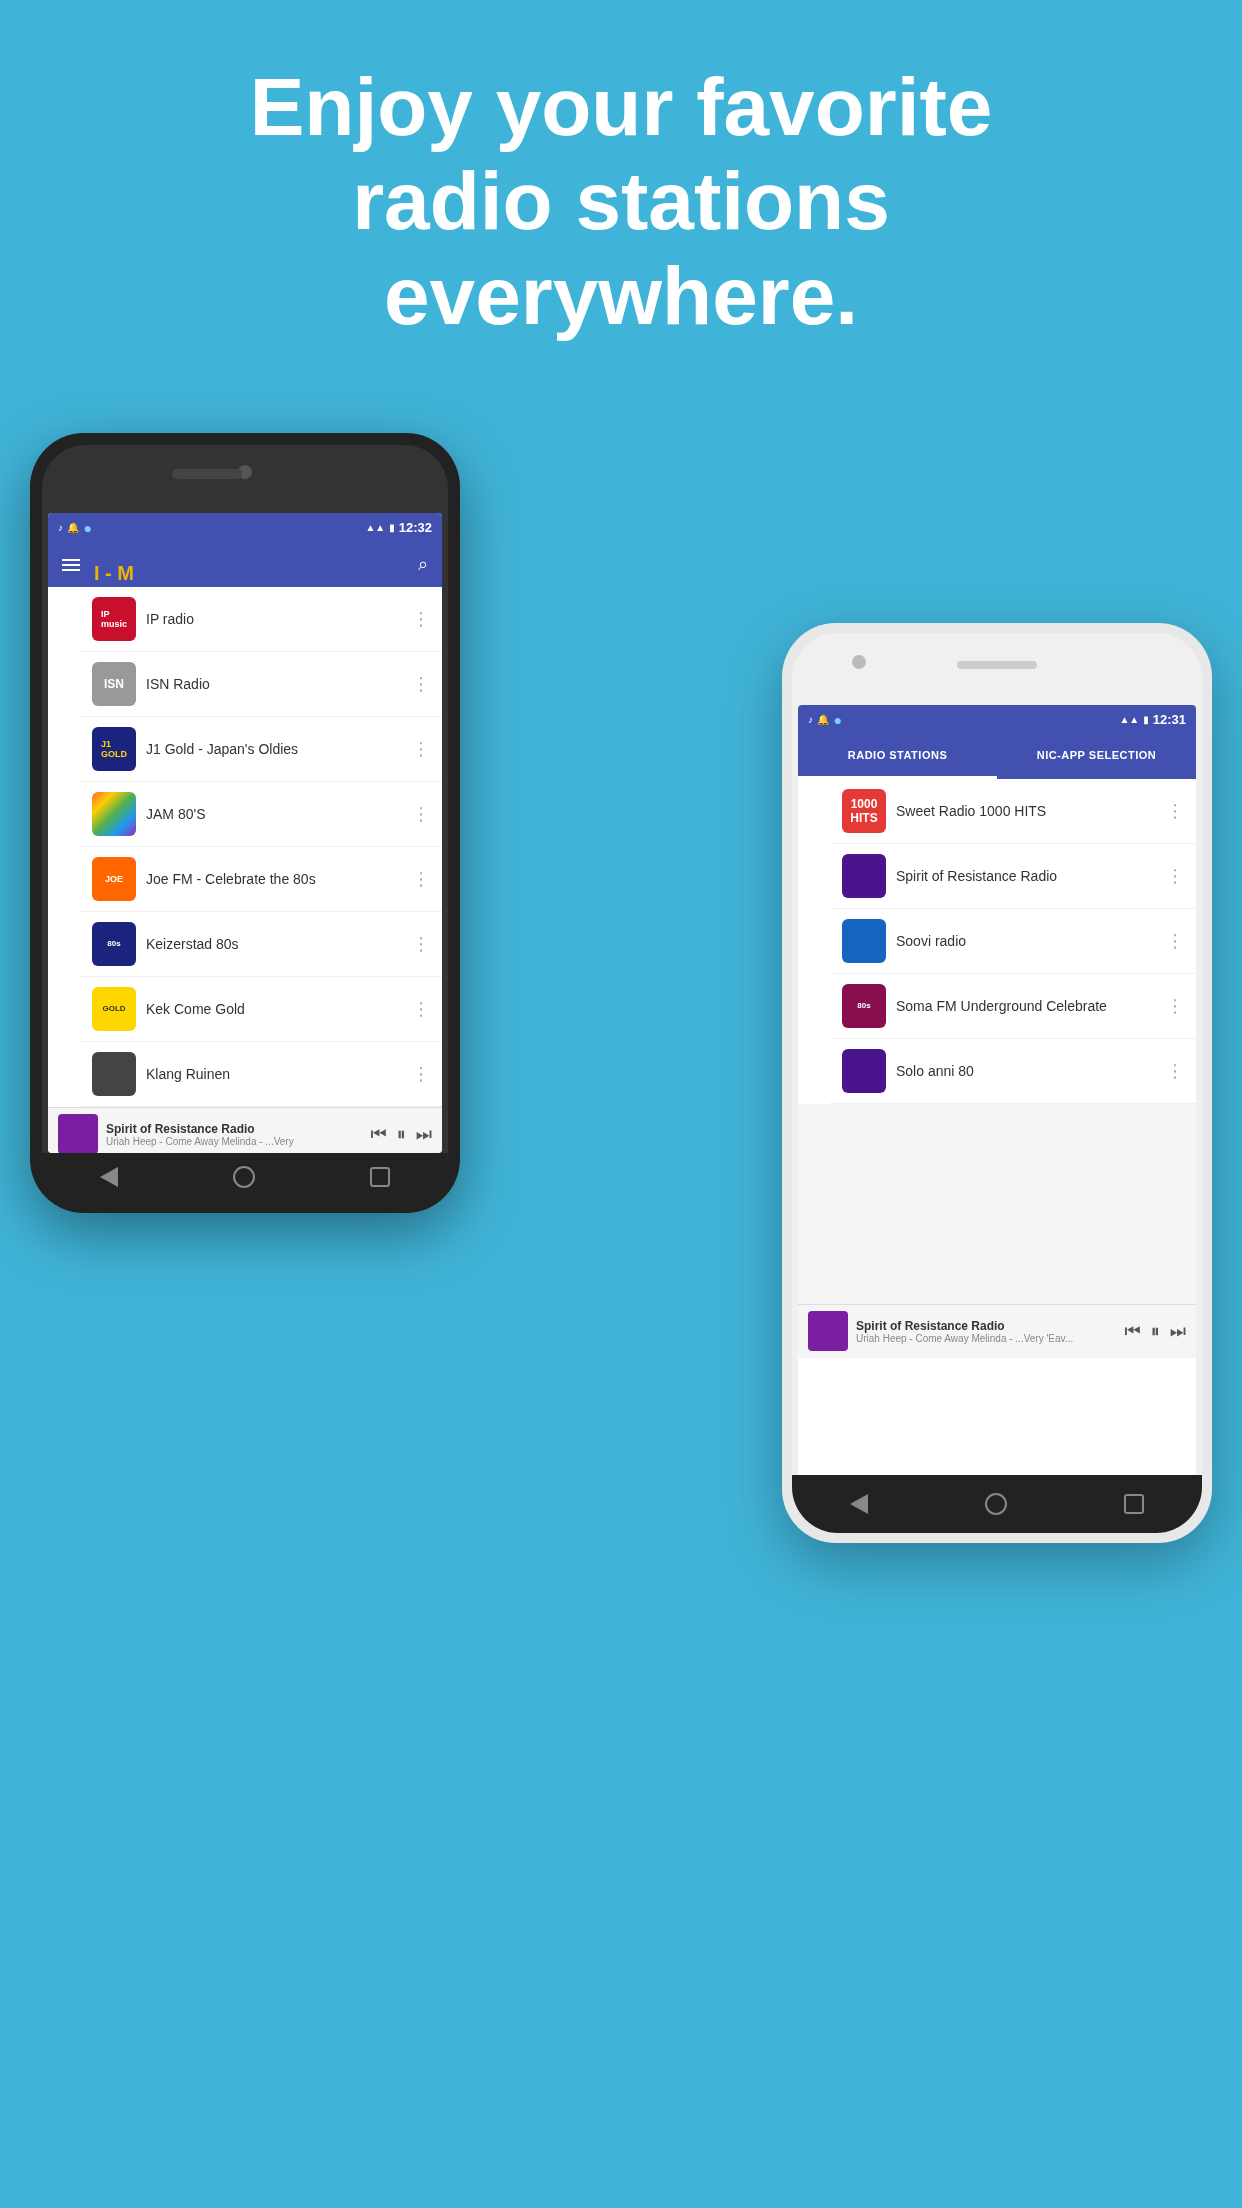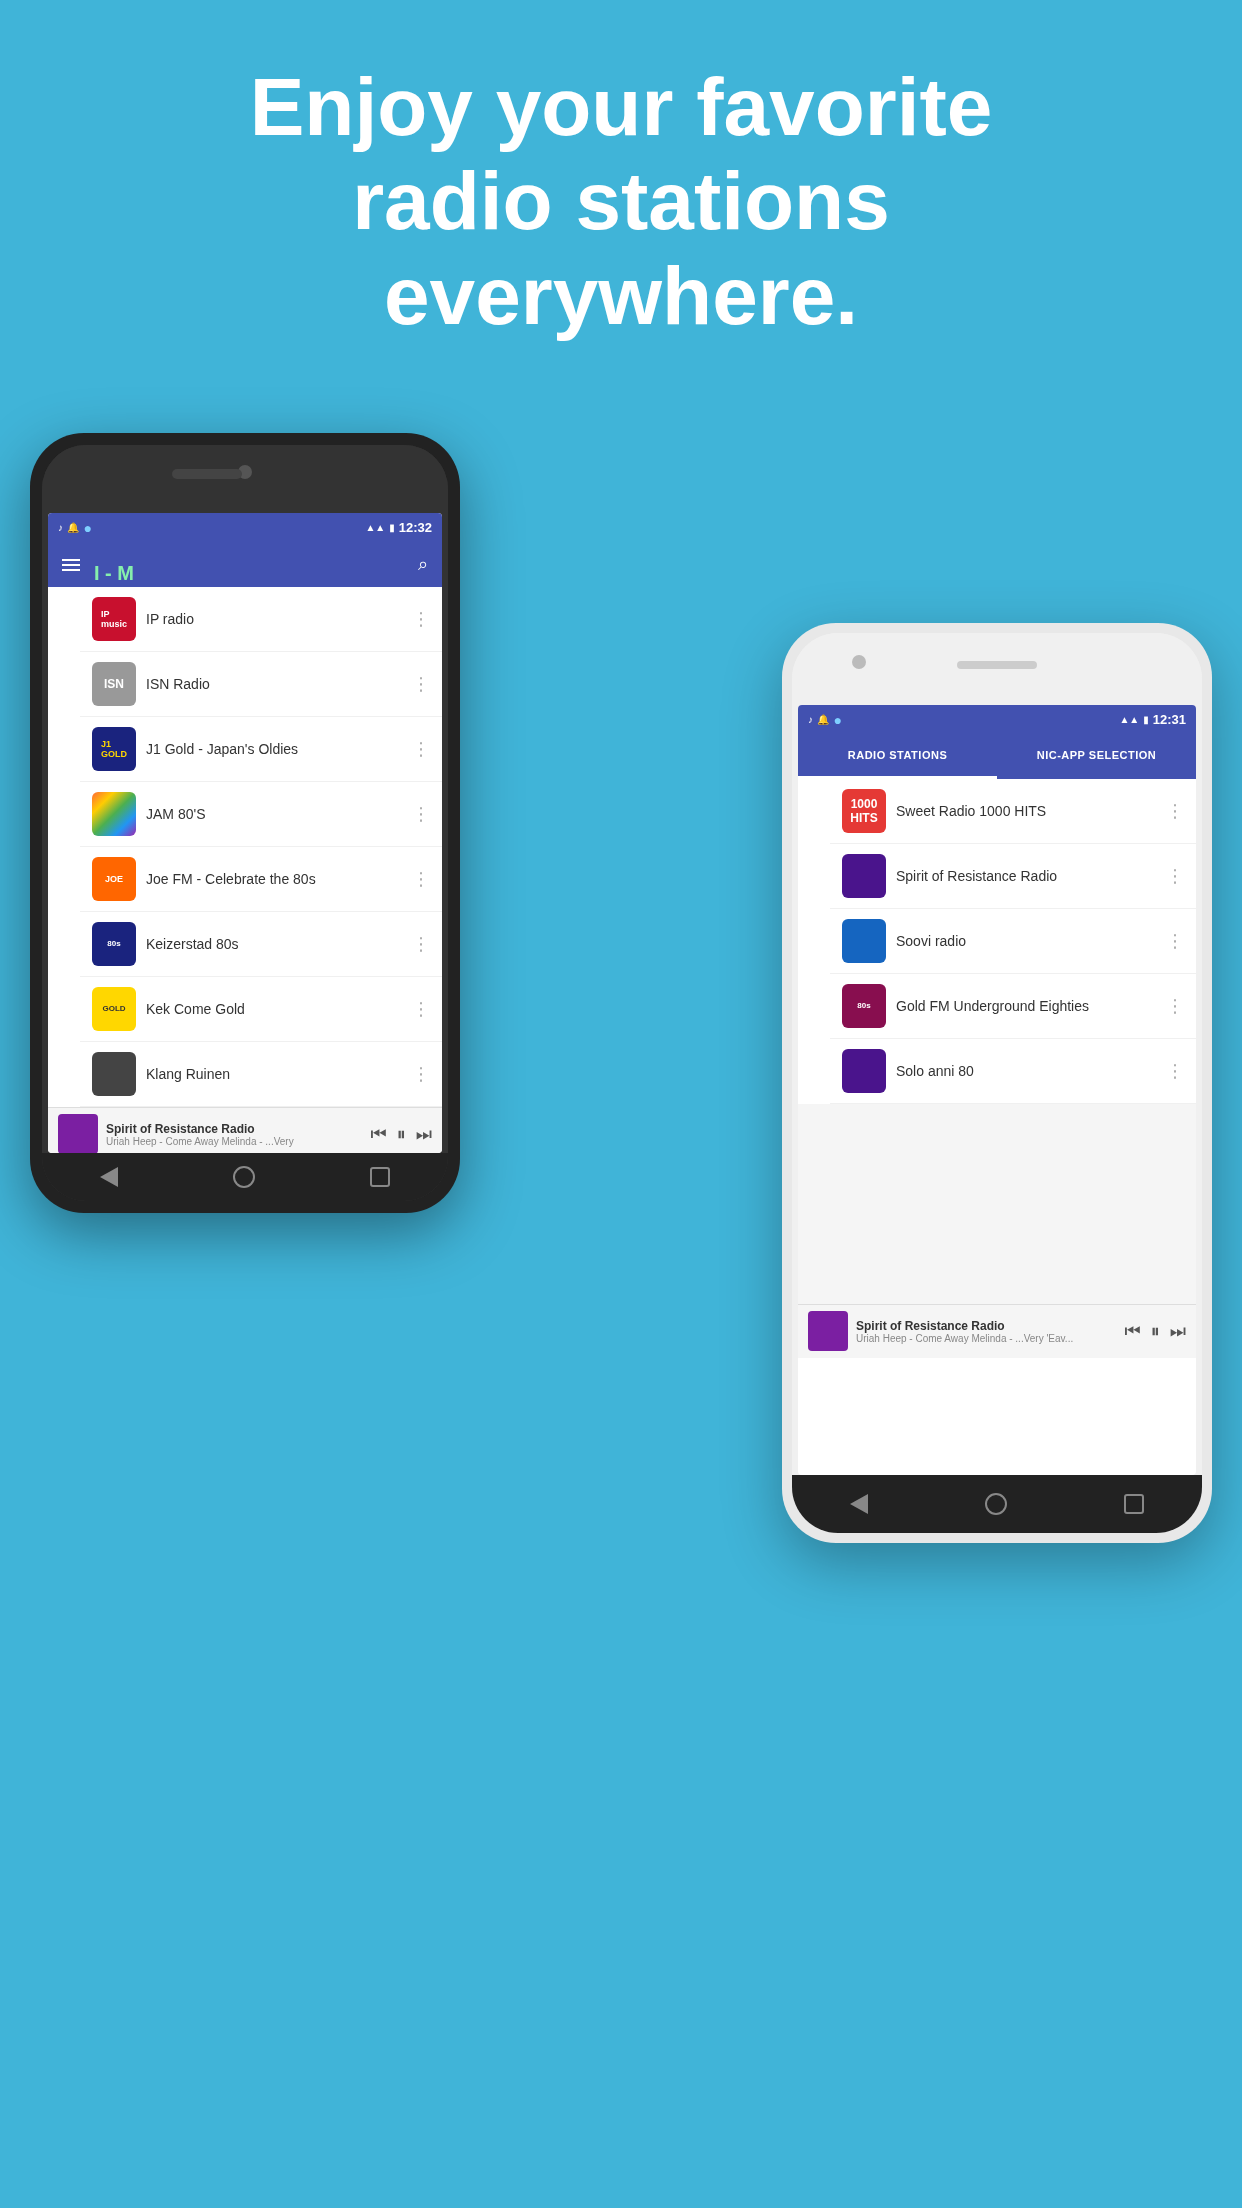--- a/index.html
+++ b/index.html
@@ -125,21 +125,21 @@
 
     .screen-toolbar {
       background: #4251b0;
       height: 44px;
       display: flex;
       align-items: center;
       padding: 0 14px;
       gap: 14px;
     }
     .toolbar-title {
-      color: #86efac;
+      color: #eab308;
       font-size: 20px;
       font-weight: bold;
       flex: 1;
       margin-top: 18px;
     }
     .toolbar-icon { color: white; font-size: 18px; }
 
     .screen-list {
       background: white;
       flex: 1;
@@ -441,21 +441,21 @@
             <div class="list-name">Spirit of Resistance Radio</div>
             <div class="list-dots">⋮</div>
           </div>
           <div class="list-item">
             <div class="list-logo logo-soovi"></div>
             <div class="list-name">Soovi radio</div>
             <div class="list-dots">⋮</div>
           </div>
           <div class="list-item">
             <div class="list-logo logo-soma" style="font-size:8px;text-align:center;">80s</div>
-            <div class="list-name">Gold FM Underground Eighties</div>
+            <div class="list-name">Soma FM Underground Celebrate</div>
             <div class="list-dots">⋮</div>
           </div>
           <div class="list-item">
             <div class="list-logo logo-solo"></div>
             <div class="list-name">Solo anni 80</div>
             <div class="list-dots">⋮</div>
           </div>
         </div>
 
         <div style="flex:1;background:#f5f5f5;height:200px;"></div>

